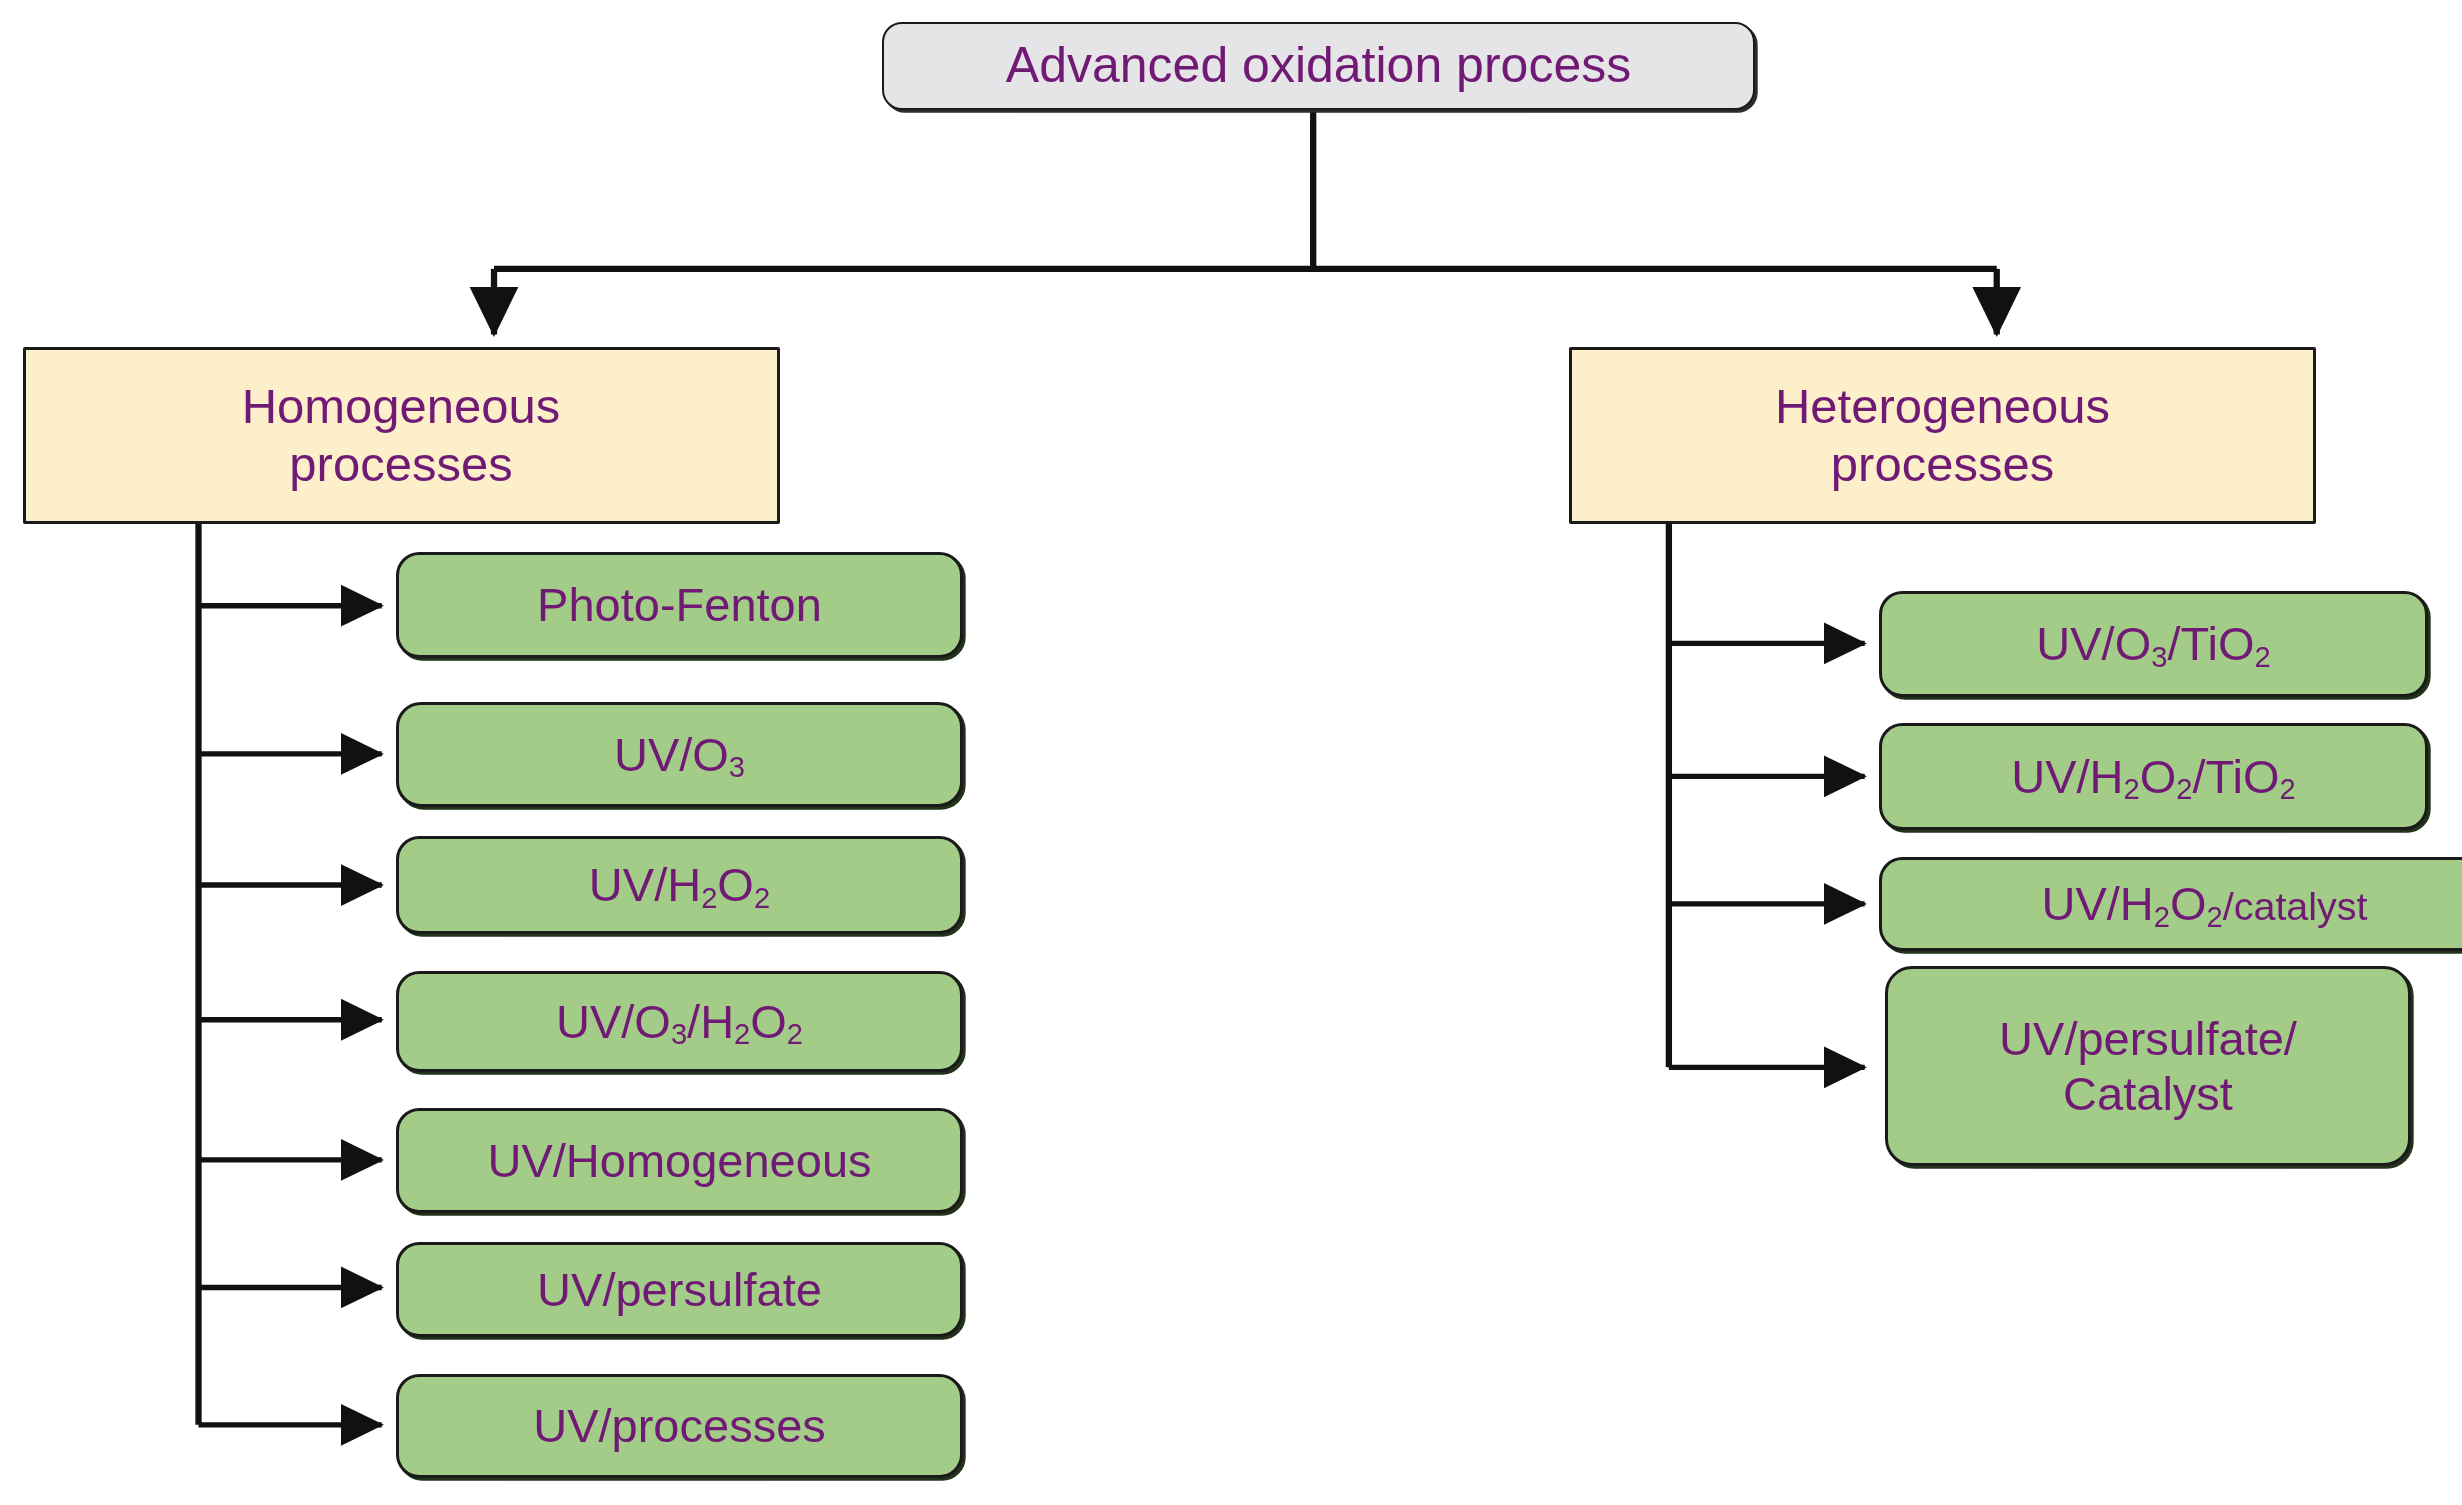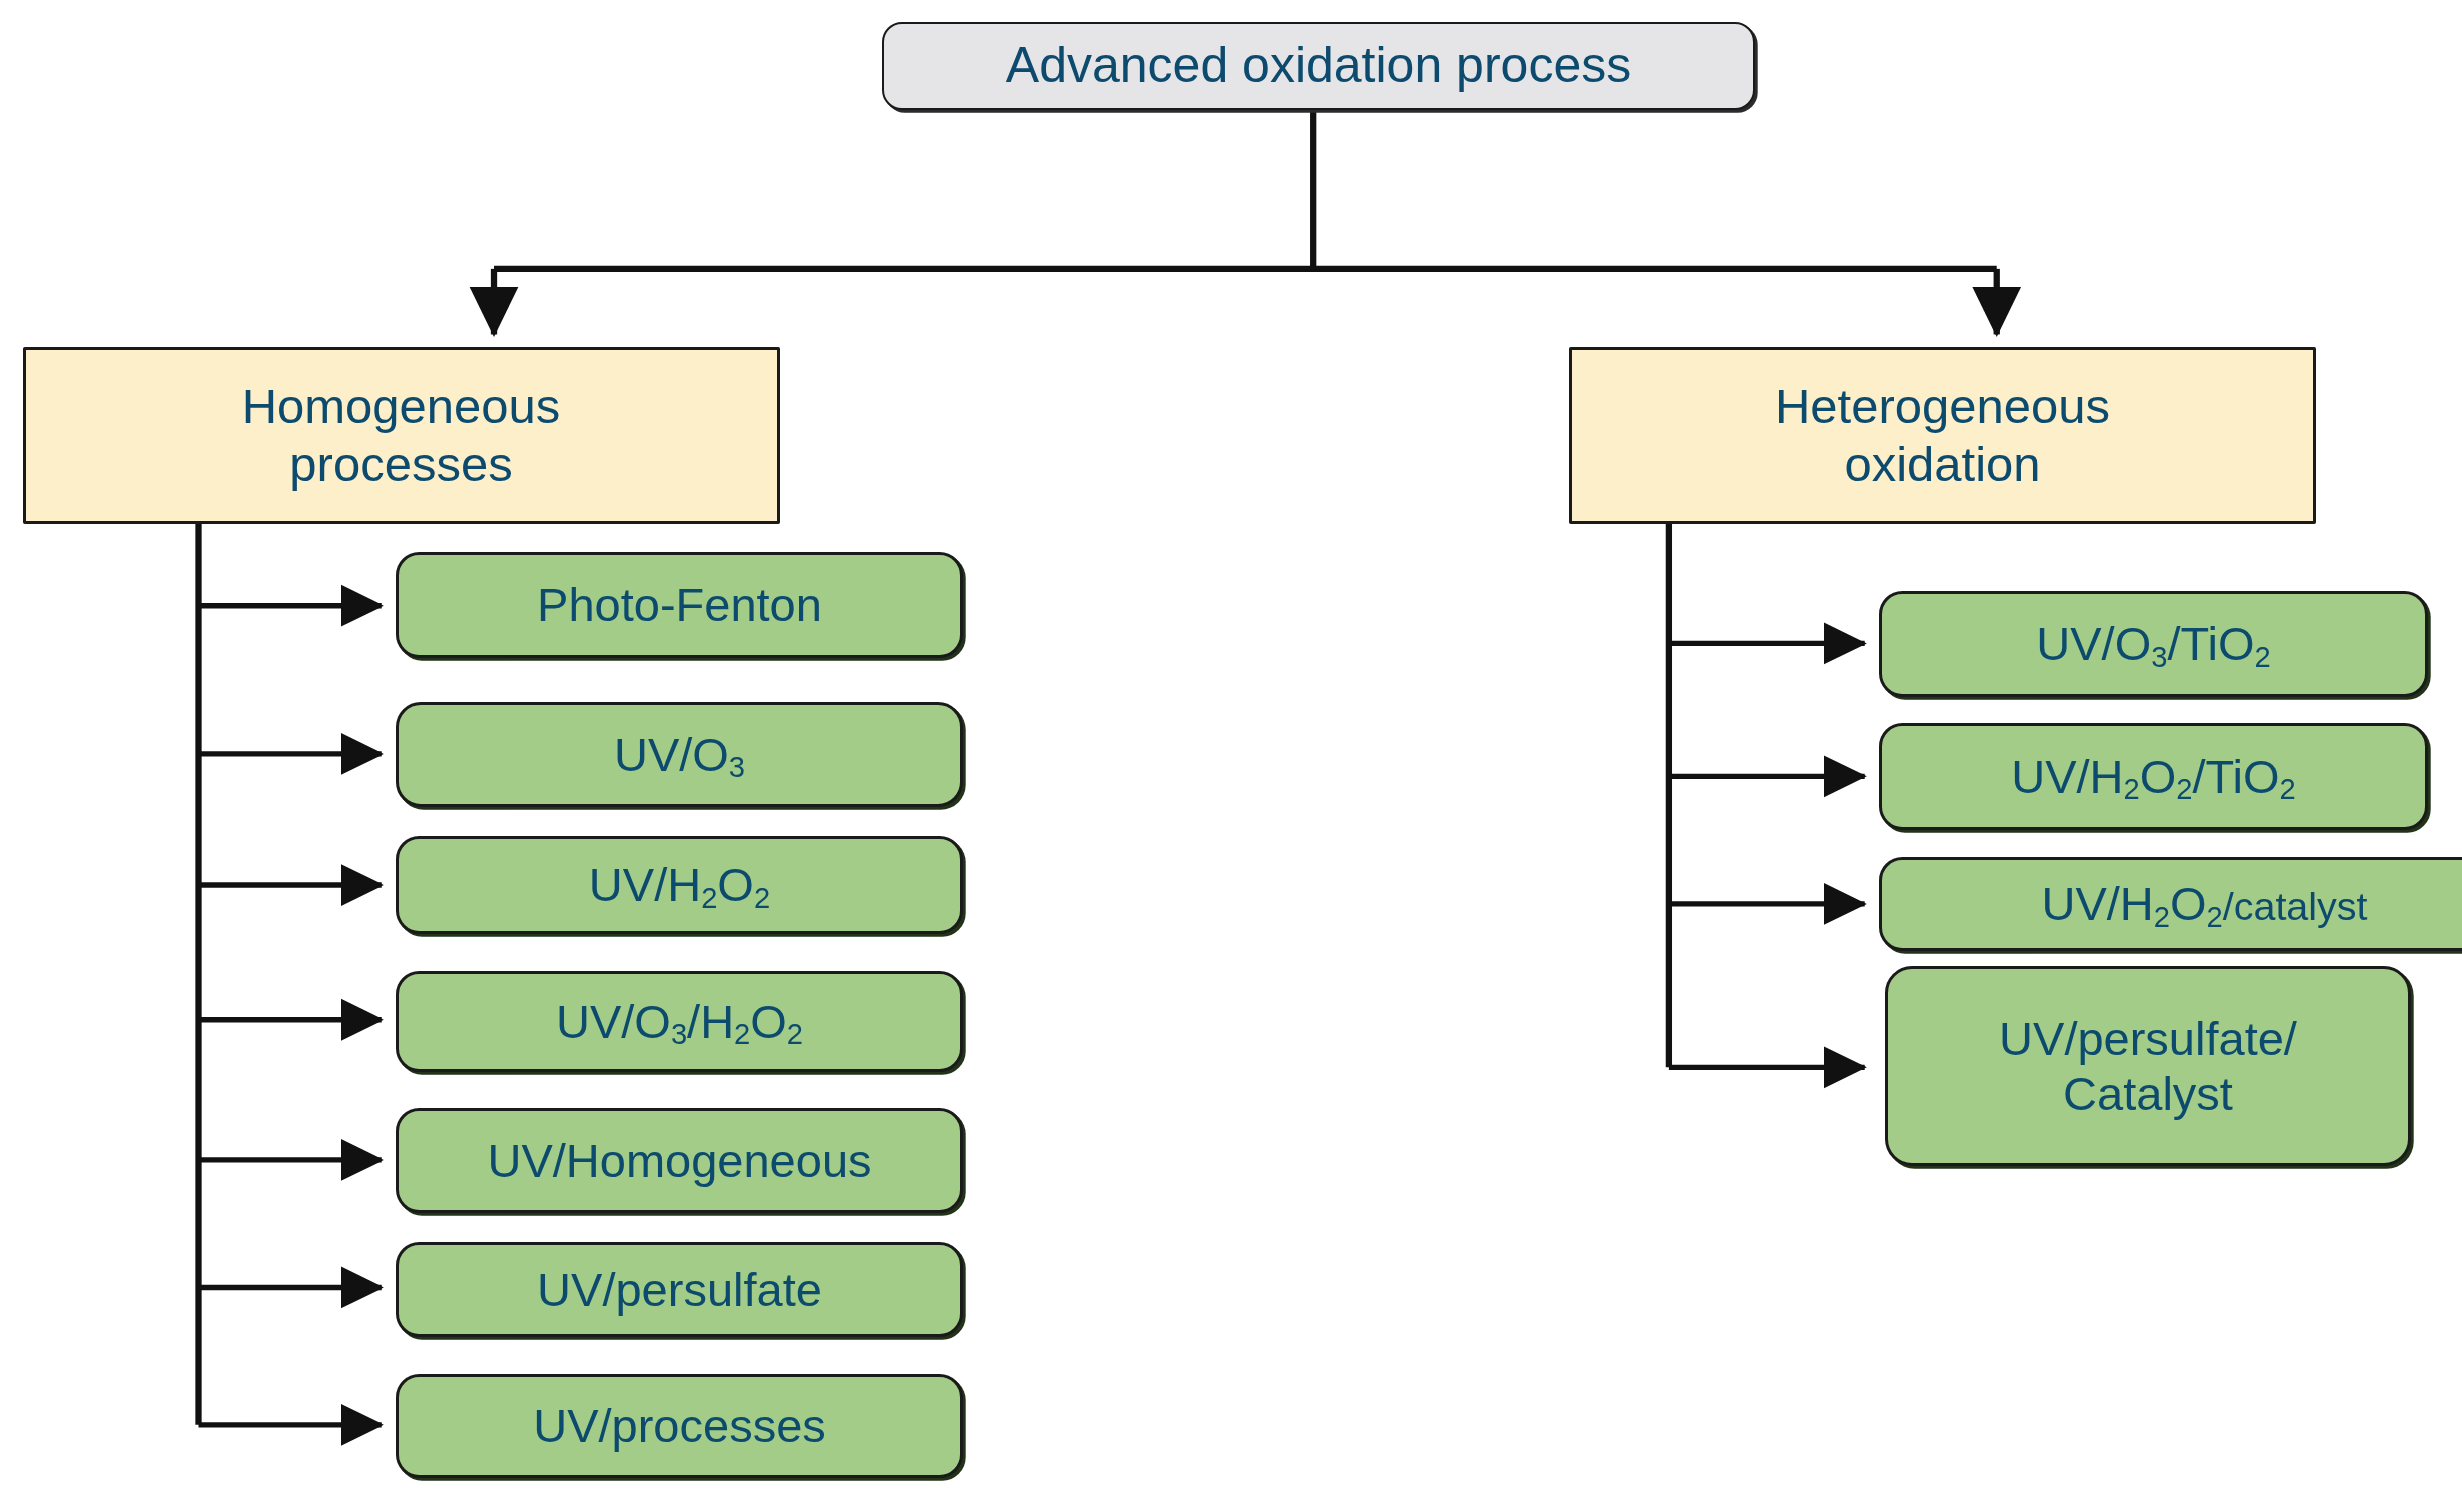--- a/index.html
+++ b/index.html
@@ -15,21 +15,21 @@
     font-family: "Liberation Sans", sans-serif;
     overflow: hidden;
   }
   .node {
     position: absolute;
     box-sizing: border-box;
     display: flex;
     align-items: center;
     justify-content: center;
     text-align: center;
-    color: #0c4a6e;
+    color: #701a75;
     line-height: 1.18;
     white-space: pre-line;
   }
   .node-root {
     background: #e5e4e6;
     border: 2.7px solid #1a1a1a;
     border-radius: 20px;
     font-size: 50px;
     box-shadow: 2.7px 2.7px 0 #2b2b2b;
   }
@@ -117,21 +117,21 @@
     <span>Advanced oxidation process</span>
   </div>
 
   <div class="node node-branch" style="left:22.5px; top:347px; width:757px; height:177px;">
     <span>Homogeneous
 processes</span>
   </div>
 
   <div class="node node-branch" style="left:1569px; top:347px; width:747px; height:177px;">
     <span>Heterogeneous
-oxidation</span>
+processes</span>
   </div>
 
   <div class="node node-leaf" style="left:396px; top:552px; width:567px; height:106px;">
     <span>Photo-Fenton</span>
   </div>
   <div class="node node-leaf" style="left:396px; top:702px; width:567px; height:105px;border-radius:25px;">
     <span>UV/O<sub>3</sub></span>
   </div>
   <div class="node node-leaf" style="left:396px; top:836px; width:567px; height:98px;">
     <span>UV/H<sub>2</sub>O<sub>2</sub></span>

